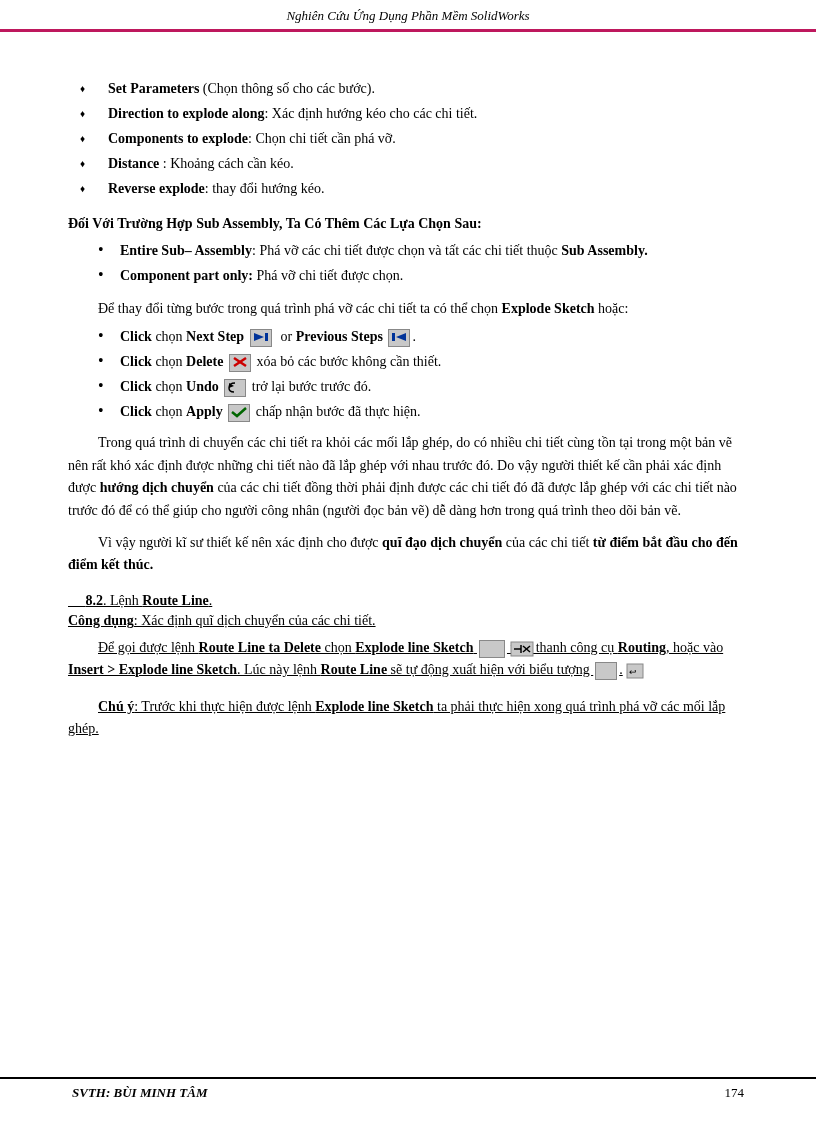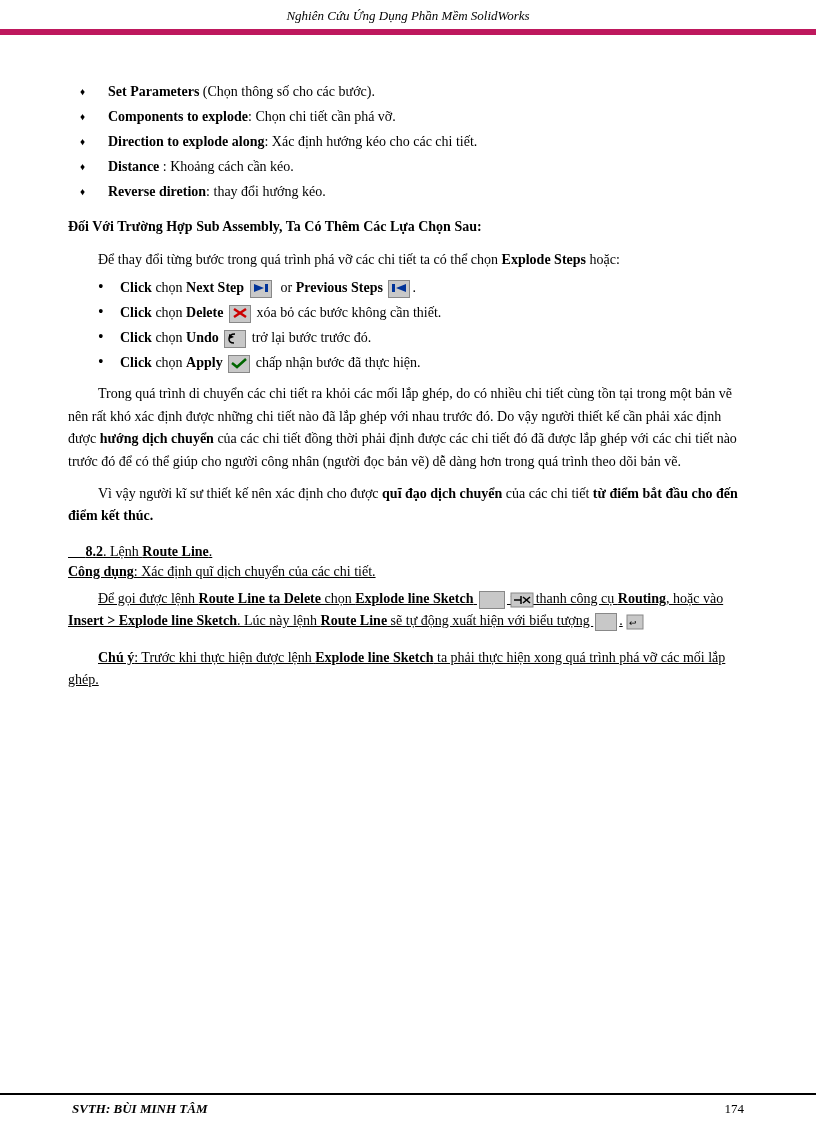--- a/index.html
+++ b/index.html
@@ -12,21 +12,21 @@
       color: #000;
       position: relative;
     }
     .page {
       width: 816px;
       min-height: 1123px;
       padding: 0;
       position: relative;
     }
     .header {
-      border-bottom: 6px solid #be185d;
+      border-bottom: 3px solid #be185d;
       padding: 8px 60px 5px 60px;
       display: flex;
       justify-content: center;
     }
     .header-title {
       font-style: italic;
       font-size: 13px;
       color: #000;
     }
     .content {
@@ -119,21 +119,21 @@
     .icon-routeline {
       background: #c8c8c8;
       border: 1px solid #888;
     }
     .section-82 {
       margin-top: 16px;
       text-decoration: underline;
     }
     .footer {
       position: absolute;
-      bottom: 0;
+      bottom: 16px;
       left: 0;
       right: 0;
       border-top: 2px solid #000;
       padding: 6px 72px;
       display: flex;
       justify-content: space-between;
       align-items: center;
     }
     .footer-left {
       font-style: italic;
@@ -153,33 +153,37 @@
 <div class="page">
   <div class="header">
     <span class="header-title italic">Nghiên Cứu Ứng Dụng Phần Mềm SolidWorks</span>
   </div>
 
   <div class="content">
     <div class="top-spacer"></div>
 
     <ul class="bullet-list">
       <li><span class="bold">Set Parameters</span> (Chọn thông số cho các bước).</li>
+      <li><span class="bold">Direction to explode along</span>: Xác định hướng kéo cho các chi tiết.</li>
       <li><span class="bold">Components to explode</span>:  Chọn chi tiết cần phá vỡ.</li>
-      <li><span class="bold">Direction to explode along</span>: Xác định hướng kéo cho các chi tiết.</li>
       <li><span class="bold">Distance</span> : Khoảng cách cần kéo.</li>
-      <li><span class="bold">Reverse diretion</span>: thay đổi hướng kéo.</li>
+      <li><span class="bold">Reverse explode</span>: thay đổi hướng kéo.</li>
     </ul>
 
     <div class="sub-heading" style="margin-left:0;">
       <span>Đối Với Trường Hợp Sub Assembly, Ta Có Thêm Các Lựa Chọn Sau:</span>
     </div>
 
+    <ul class="circle-list">
+      <li><span class="bold">Entire Sub– Assembly</span>: Phá vỡ các chi tiết được chọn và tất các chi tiết thuộc <span class="bold">Sub Assembly.</span></li>
+      <li><span class="bold">Component part only:</span> Phá vỡ chi tiết được chọn.</li>
+    </ul>
 
     <div class="paragraph-noindent" style="margin-top:12px; text-indent:30px;">
-      Để thay đổi từng bước trong quá trình phá vỡ các chi tiết ta có thể chọn <span class="bold">Explode Steps</span> hoặc:
+      Để thay đổi từng bước trong quá trình phá vỡ các chi tiết ta có thể chọn <span class="bold">Explode Sketch</span> hoặc:
     </div>
 
     <ul class="circle-list">
       <li>
         <span class="bold">Click</span> chọn <span class="bold">Next Step</span>
         <span class="icon-inline icon-next">
           <svg width="18" height="14" viewBox="0 0 18 14">
             <polygon points="2,3 12,7 2,11" fill="#003399"></polygon>
             <rect x="13" y="3" width="3" height="8" fill="#003399"></rect>
           </svg>

